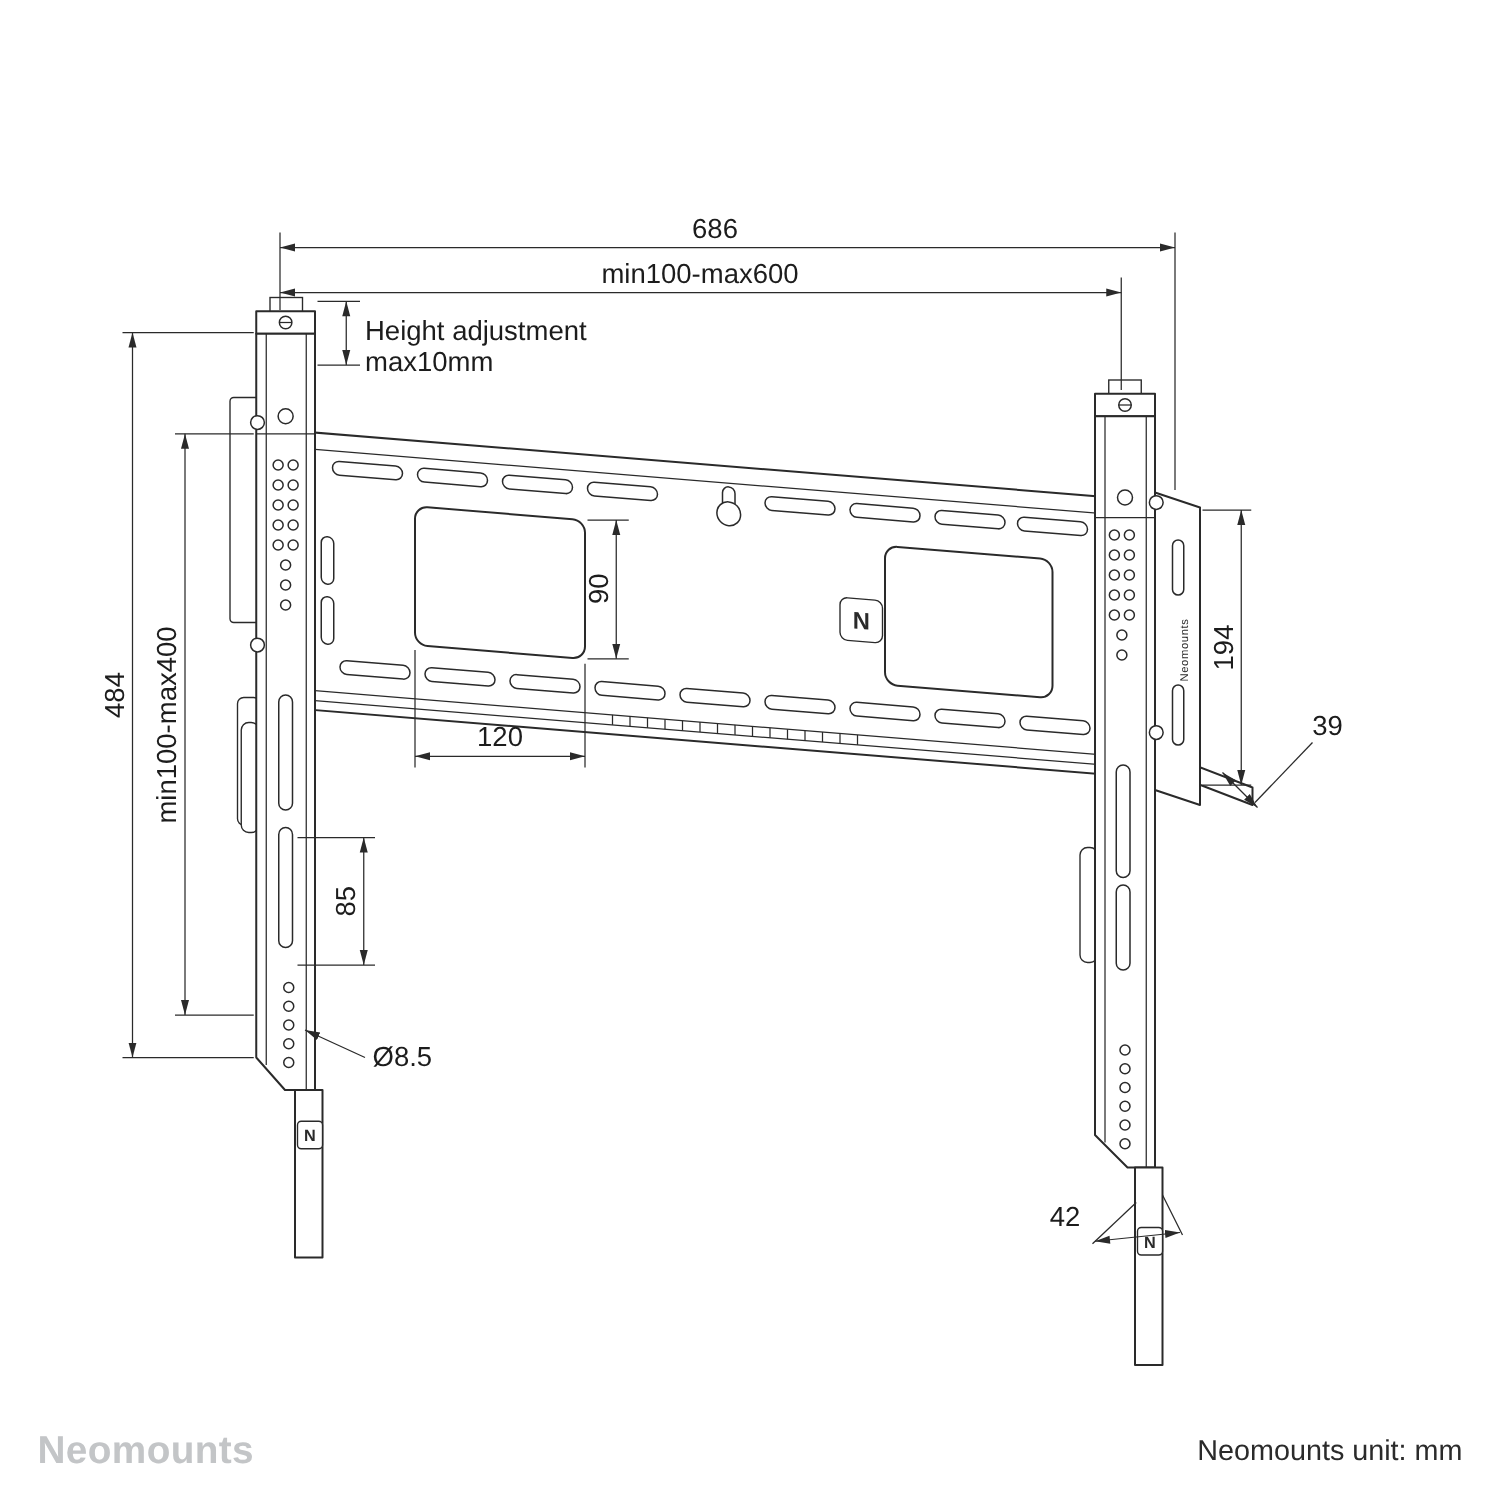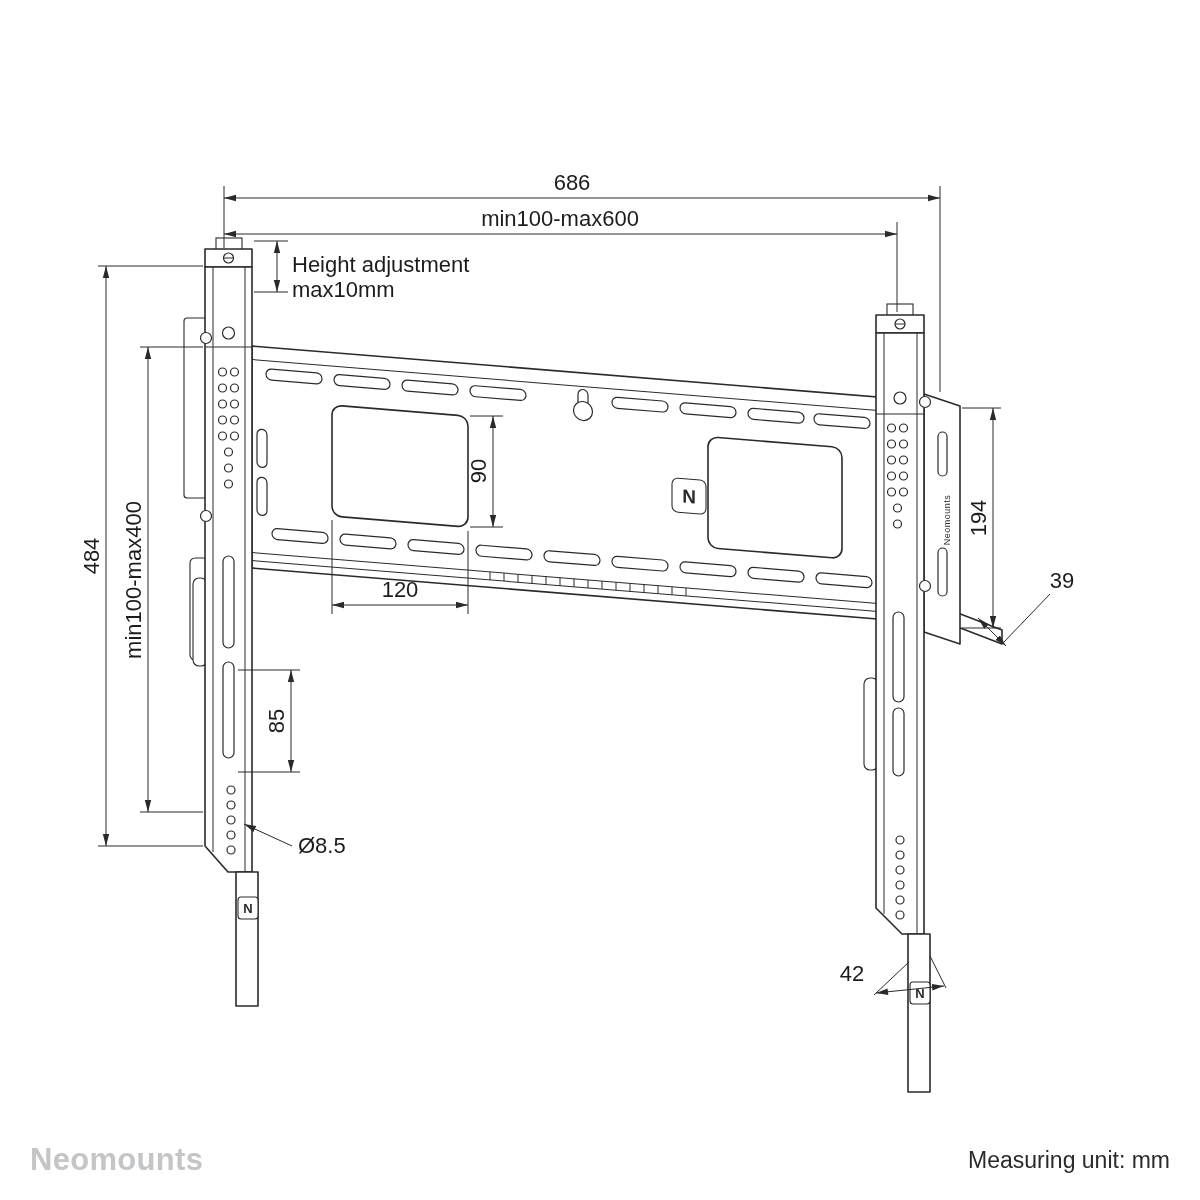--- a/index.html
+++ b/index.html
@@ -281,14 +281,14 @@
 
   <g class="dim">
     <line x1="909" y1="962" x2="874" y2="995"></line>
     <line x1="930" y1="956" x2="946" y2="988"></line>
     <line x1="876" y1="993" x2="944" y2="986" marker-start="url(#as)" marker-end="url(#ae)"></line>
   </g>
   <text class="dimtxt" x="852" y="981" text-anchor="middle">42</text>
 </svg>
 
 <div class="footer-brand">Neomounts</div>
-<div class="footer-unit">Measuring unit: mm</div>
+<div class="footer-unit">Neomounts unit: mm</div>
 </div>
 
 </body></html>

